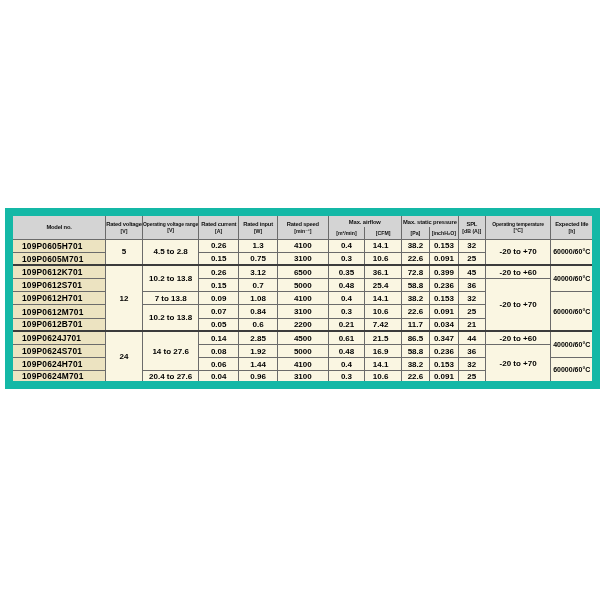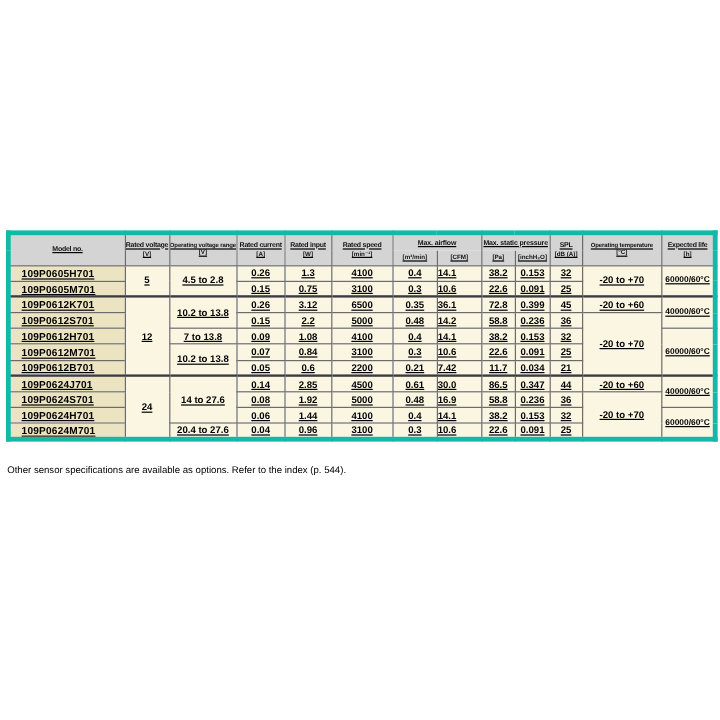--- a/index.html
+++ b/index.html
@@ -1,24 +1,23 @@
 <!DOCTYPE html>
 <html><head>
 <meta charset="utf-8">
 <style>
   html, body { margin: 0; padding: 0; background: #ffffff; }
   .page {
     position: relative; width: 600px; height: 600px; background: #ffffff;
     font-family: "Liberation Sans", "DejaVu Sans", sans-serif; overflow: hidden;
   }
   table.spec {
-    position: absolute; left: 5px; top: 192px;
+    position: absolute; left: 5px; top: 208px;
     border-collapse: collapse; table-layout: fixed;
-    border: 4px solid #14b8a6;
-    text-decoration: underline;
+    border: 8px solid #14b8a6;
   }
   .c-model {width:97px} .c-volt {width:37px} .c-range {width:56px}
   .c-cur {width:40px} .c-in {width:39px} .c-spd {width:51px}
   .c-am {width:37px} .c-acfm {width:37px} .c-pa {width:28px}
   .c-inch {width:29px} .c-spl {width:27px} .c-temp {width:66px} .c-life {width:45px}
 
   th, td { border: 1px solid #6b6b6b; padding: 0; overflow: hidden; white-space: nowrap; }
   thead th { background: #d4d4d4; color: #111; font-weight: 700; text-align: center; }
   tr.h1 { height: 15px; }
   tr.h2 { height: 12px; }
@@ -28,21 +27,21 @@
   th.grp-h { font-size: 5.8px; letter-spacing: -0.1px; border-bottom-style: hidden; }
   tr.h2 th { border-top-style: hidden; font-size: 5.2px; font-weight: 700; }
 
   tbody tr { height: 13.2px; }
   td { font-weight: 700; font-size: 8px; color: #000; vertical-align: middle; }
   td.model {
     background: #ece3c1; text-align: left; padding-left: 9px;
     font-size: 8.4px; letter-spacing: 0.2px;
   }
   td.val { background: #faf6e2; text-align: center; }
-  td.val.rt { text-align: left; padding-right: 5px; }
+  td.val.rt { text-align: center; padding-right: 5px; }
   td.val.life { font-size: 7px; }
   tr.grp td { border-top: 2px solid #3c3c3c; }
 
   .footnote {
     position: absolute; left: 6px; top: 387px;
     font-size: 8px; color: #000; font-weight: 400;
   }
 </style>
 </head>
 <body>
@@ -150,24 +149,24 @@
         <td class="val rt">36.1</td>
         <td class="val">72.8</td>
         <td class="val">0.399</td>
         <td class="val">45</td>
         <td class="val">-20 to +60</td>
         <td class="val life" rowspan="2">40000/60°C</td>
       </tr>
       <tr>
         <td class="model">109P0612S701</td>
         <td class="val">0.15</td>
-        <td class="val">2.2</td>
+        <td class="val">0.7</td>
         <td class="val">5000</td>
         <td class="val">0.48</td>
-        <td class="val rt">14.2</td>
+        <td class="val rt">25.4</td>
         <td class="val">58.8</td>
         <td class="val">0.236</td>
         <td class="val">36</td>
         <td class="val" rowspan="4">-20 to +70</td>
       </tr>
       <tr>
         <td class="model">109P0612H701</td>
         <td class="val">7 to 13.8</td>
         <td class="val">0.09</td>
         <td class="val">1.08</td>
@@ -203,21 +202,21 @@
         <td class="val">21</td>
       </tr>
       <tr class="grp">
         <td class="model">109P0624J701</td>
         <td class="val" rowspan="4">24</td>
         <td class="val" rowspan="3">14 to 27.6</td>
         <td class="val">0.14</td>
         <td class="val">2.85</td>
         <td class="val">4500</td>
         <td class="val">0.61</td>
-        <td class="val rt">30.0</td>
+        <td class="val rt">21.5</td>
         <td class="val">86.5</td>
         <td class="val">0.347</td>
         <td class="val">44</td>
         <td class="val">-20 to +60</td>
         <td class="val life" rowspan="2">40000/60°C</td>
       </tr>
       <tr>
         <td class="model">109P0624S701</td>
         <td class="val">0.08</td>
         <td class="val">1.92</td>
@@ -249,15 +248,14 @@
         <td class="val">3100</td>
         <td class="val">0.3</td>
         <td class="val rt">10.6</td>
         <td class="val">22.6</td>
         <td class="val">0.091</td>
         <td class="val">25</td>
       </tr>
     </tbody>
   </table>
 
-  <div class="footnote">Other sensor specifications are available as options. Refer to the index (p. 544).</div>
 
 </div>
 
 </body></html>

